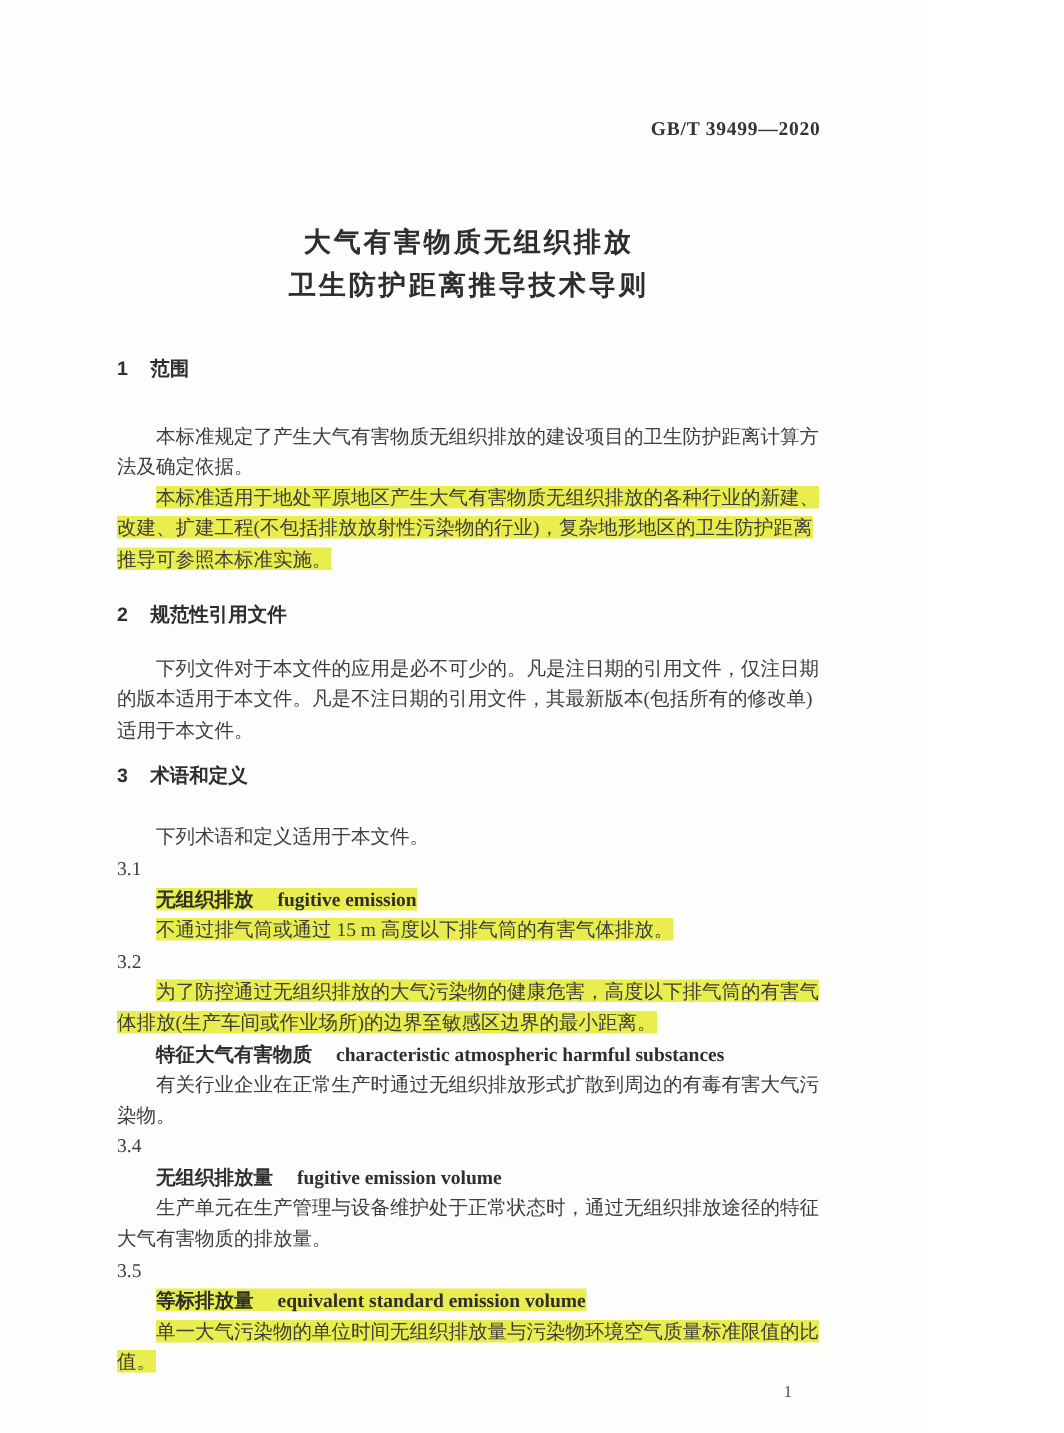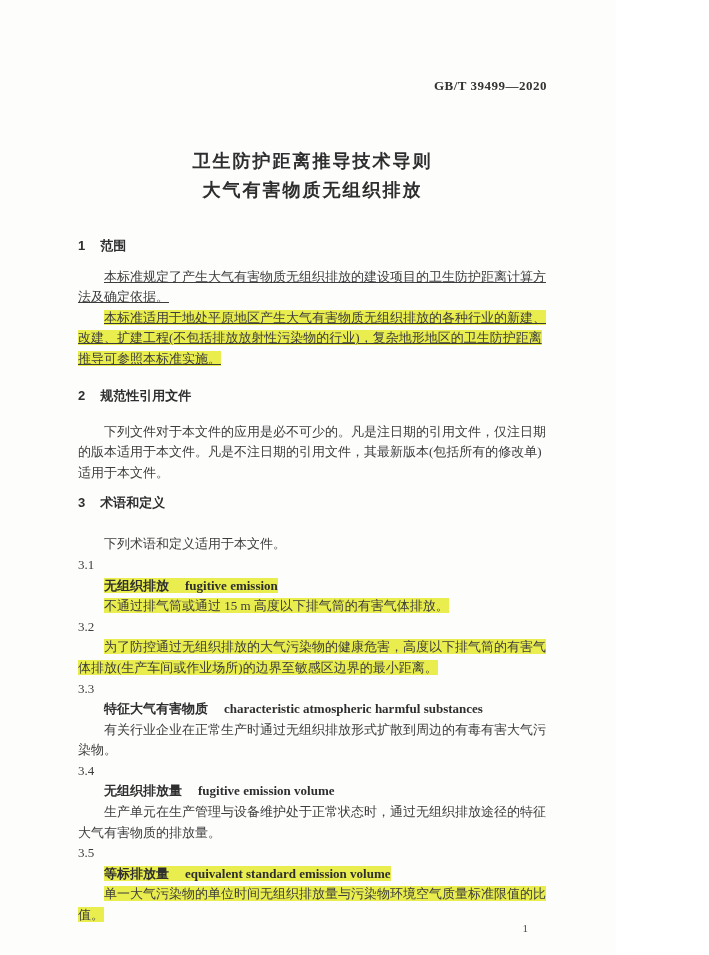--- a/index.html
+++ b/index.html
@@ -43,21 +43,21 @@
     font-family: "Liberation Sans", "DejaVu Sans", sans-serif;
     font-weight: bold;
     font-size: 13px;
     color: #2e2e2e;
     line-height: 16px;
   }
   .sec-h .sec-num { margin-right: 15px; }
   .sec1-h { margin-top: 33px; }
   .sec2-h { margin-top: 18px; }
   .sec3-h { margin-top: 12px; }
-  .sec1-body { margin-top: 13px; text-decoration: underline; }
+  .sec1-body { margin-top: 27px; }
   .sec2-body { margin-top: 18px; }
   .sec3-intro { margin-top: 23px; }
   p { margin: 0; }
   .indent { text-indent: 2em; }
   .refs p { padding-left: 28px; }
   
   .terms { margin-top: 0; }
   .term-num { color: #3d3d3d; }
   .term-title {
     text-indent: 2em;
@@ -80,22 +80,22 @@
   }
 </style>
 </head>
 <body>
 
 <div class="page">
 
   <div class="doc-code">GB/T 39499—2020</div>
 
   <div class="doc-title">
+    <div>大气有害物质无组织排放</div>
     <div>卫生防护距离推导技术导则</div>
-    <div>大气有害物质无组织排放</div>
   </div>
 
   <h2 class="sec-h sec1-h"><span class="sec-num">1</span><span>范围</span></h2>
   <div class="sec1-body">
     <p class="indent"><span>本标准规定了产生大气有害物质无组织排放的建设项目的卫生防护距离计算方法及确定依据。</span></p>
     <p class="indent"><span class="hl">本标准适用于地处平原地区产生大气有害物质无组织排放的各种行业的新建、改建、扩建工程(不包括排放放射性污染物的行业)，复杂地形地区的卫生防护距离推导可参照本标准实施。</span></p>
   </div>
 
   <h2 class="sec-h sec2-h"><span class="sec-num">2</span><span>规范性引用文件</span></h2>
   <div class="sec2-body">
@@ -112,21 +112,20 @@
       <p class="term-title"><span class="hl"><span class="t-cn">无组织排放</span><span class="t-en">fugitive emission</span></span></p>
       <p class="indent"><span class="hl">不通过排气筒或通过 15 m 高度以下排气筒的有害气体排放。</span></p>
     </div>
 
     <div class="term">
       <p class="term-num">3.2</p>
       <p class="indent"><span class="hl">为了防控通过无组织排放的大气污染物的健康危害，高度以下排气筒的有害气体排放(生产车间或作业场所)的边界至敏感区边界的最小距离。</span></p>
     </div>
 
     <div class="term">
-      <p class="term-num">3.3</p>
       <p class="term-title"><span><span class="t-cn">特征大气有害物质</span><span class="t-en">characteristic atmospheric harmful substances</span></span></p>
       <p class="indent"><span>有关行业企业在正常生产时通过无组织排放形式扩散到周边的有毒有害大气污染物。</span></p>
     </div>
 
     <div class="term">
       <p class="term-num">3.4</p>
       <p class="term-title"><span><span class="t-cn">无组织排放量</span><span class="t-en">fugitive emission volume</span></span></p>
       <p class="indent"><span>生产单元在生产管理与设备维护处于正常状态时，通过无组织排放途径的特征大气有害物质的排放量。</span></p>
     </div>
 

